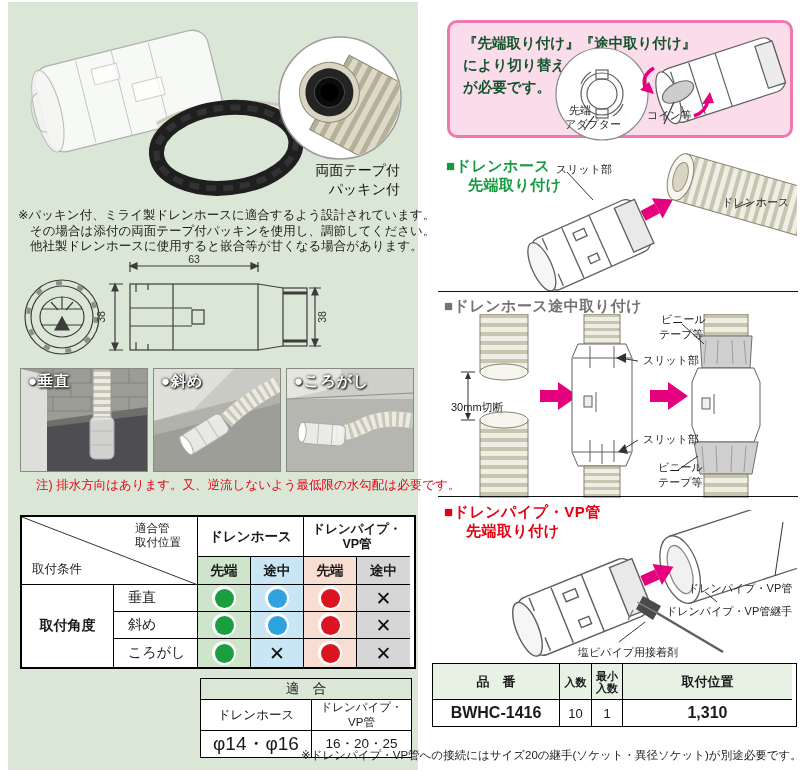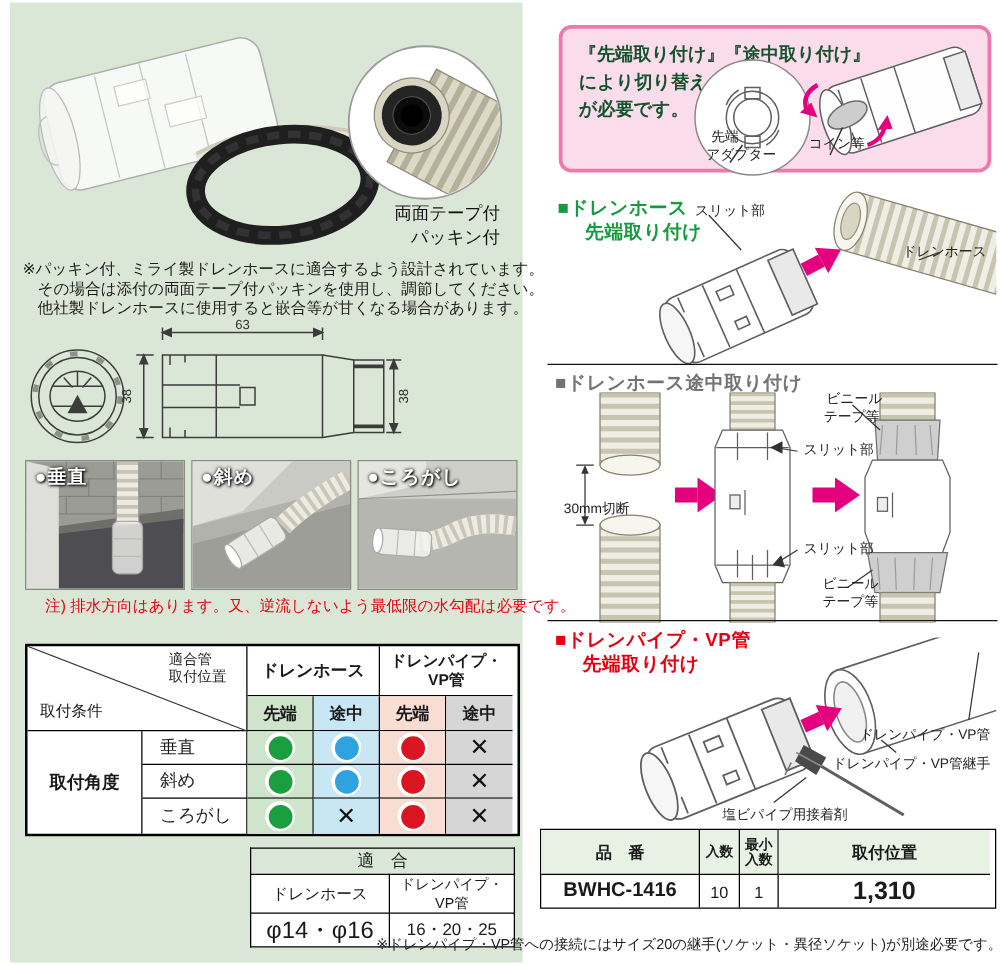--- a/index.html
+++ b/index.html
@@ -52,21 +52,21 @@
   .sec-title{position:absolute;font-size:15px;font-weight:bold;white-space:nowrap;letter-spacing:0.5px;}
   .t-green{color:#169a40;} .t-blue{color:#737373;} .t-red{color:#e60012;}
   .divider{left:438px;width:360px;height:0;border-top:1.5px solid #111;}
   
   .ptable{left:432px;top:663px;width:363px;border:1.5px solid #000;background:#fff;
     display:grid;grid-template-columns:127px 32px 31px 169px;grid-template-rows:36px 26px;font-size:13px;}
   .ptable>div{box-sizing:border-box;display:flex;align-items:center;justify-content:center;text-align:center;}
   .phead{background:#e7f2e5;font-weight:bold;}
   .phead.small{font-size:11px;line-height:12px;word-break:break-all;padding:0 2px;}
   .pno{font-weight:bold;font-size:16px;}
-  .pprice{font-weight:bold;font-size:20px;}
+  .pprice{font-weight:bold;font-size:16px;}
   .footnote{left:301px;top:748px;font-size:11.5px;color:#222;white-space:nowrap;}
   svg text{font-family:"Liberation Sans","DejaVu Sans",sans-serif;}
 </style>
 </head>
 <body>
 
 <svg width="0" height="0" style="position:absolute">
   <defs>
     <g id="conn" stroke="#5f5f5f" stroke-width="1.3" fill="none">
       <rect x="12" y="2" width="112" height="56" rx="10" fill="#ffffff" fill-opacity="0.95"></rect>

